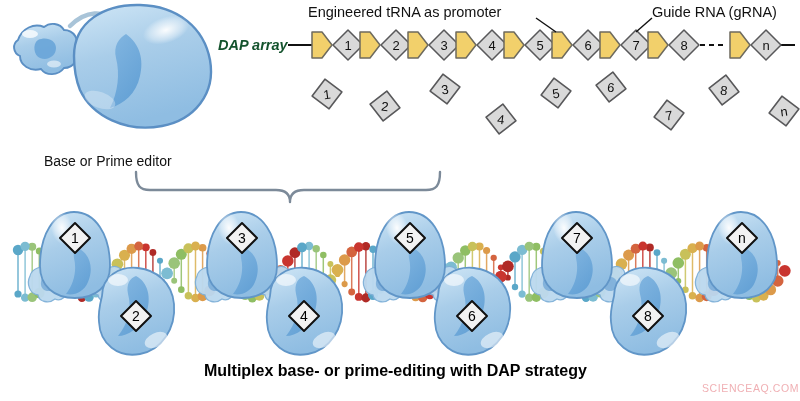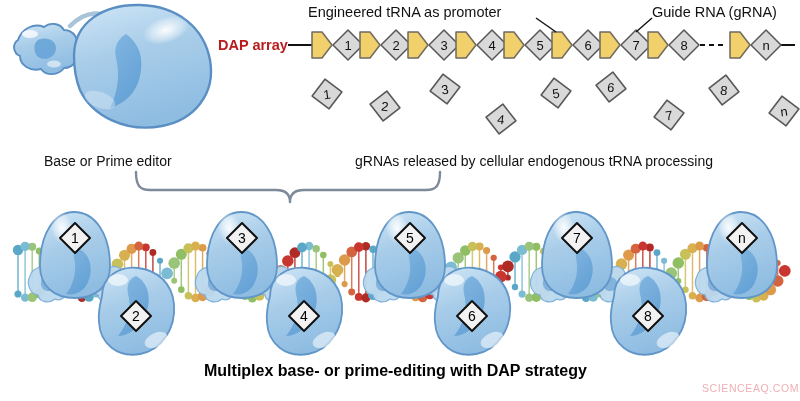--- a/index.html
+++ b/index.html
@@ -6,21 +6,21 @@
   html,body{margin:0;padding:0;background:#ffffff;}
   body{
     width:800px;height:401px;overflow:hidden;position:relative;
     font-family:"Liberation Sans","DejaVu Sans",sans-serif;
     color:#111111;
   }
   #stage{position:absolute;left:0;top:0;width:800px;height:401px;}
   svg.layer{position:absolute;left:0;top:0;width:800px;height:401px;overflow:visible;}
   .lbl{position:absolute;white-space:nowrap;line-height:1;}
   .lbl-top{font-size:14.5px;color:#111;}
-  .lbl-array{font-size:14.5px;font-weight:bold;color:#b91c1c;}
+  .lbl-array{font-size:14.5px;font-weight:bold;color:#14532d;font-style:italic;}
   .lbl-cap{font-size:14px;color:#111;margin-top:15px;}
   .title{font-size:16px;font-weight:bold;color:#000;}
   .wm{font-size:10.5px;color:#f0b0b4;letter-spacing:.6px;}
 </style>
 </head>
 <body>
 
 <div id="stage">
 
   <svg class="layer" viewBox="0 0 800 401">
@@ -590,18 +590,17 @@
   </svg>
 
   <div class="lbl lbl-top" style="left:308px;top:5px;">Engineered tRNA as promoter</div>
 
   <div class="lbl lbl-top" style="left:652px;top:5px;">Guide RNA (gRNA)</div>
 
   <div class="lbl lbl-array" style="left:218px;top:38px;">DAP array</div>
 
   <div class="lbl lbl-cap" style="left:44px;top:139px;">Base or Prime editor</div>
 
-  <div class="lbl lbl-cap" style="left:355px;top:139px;">gRNAs released by cellular endogenous tRNA processing</div>
 
   <div class="lbl title" style="left:204px;top:363px;text-align:center;">Multiplex base- or prime-editing with DAP strategy</div>
 
   <div class="lbl wm" style="left:702px;top:383px;">SCIENCEAQ.COM</div>
 </div>
 
 </body></html>

